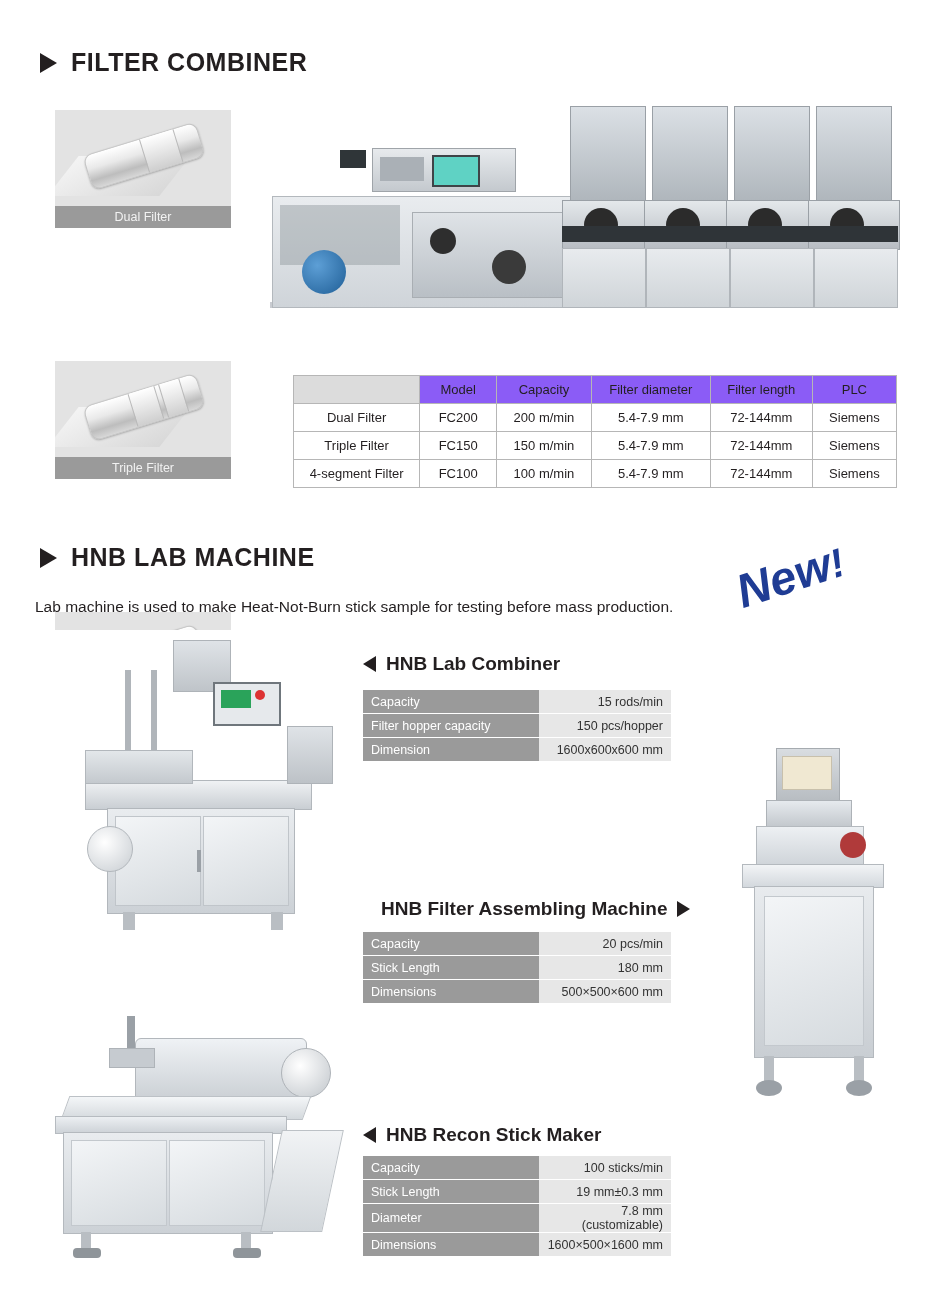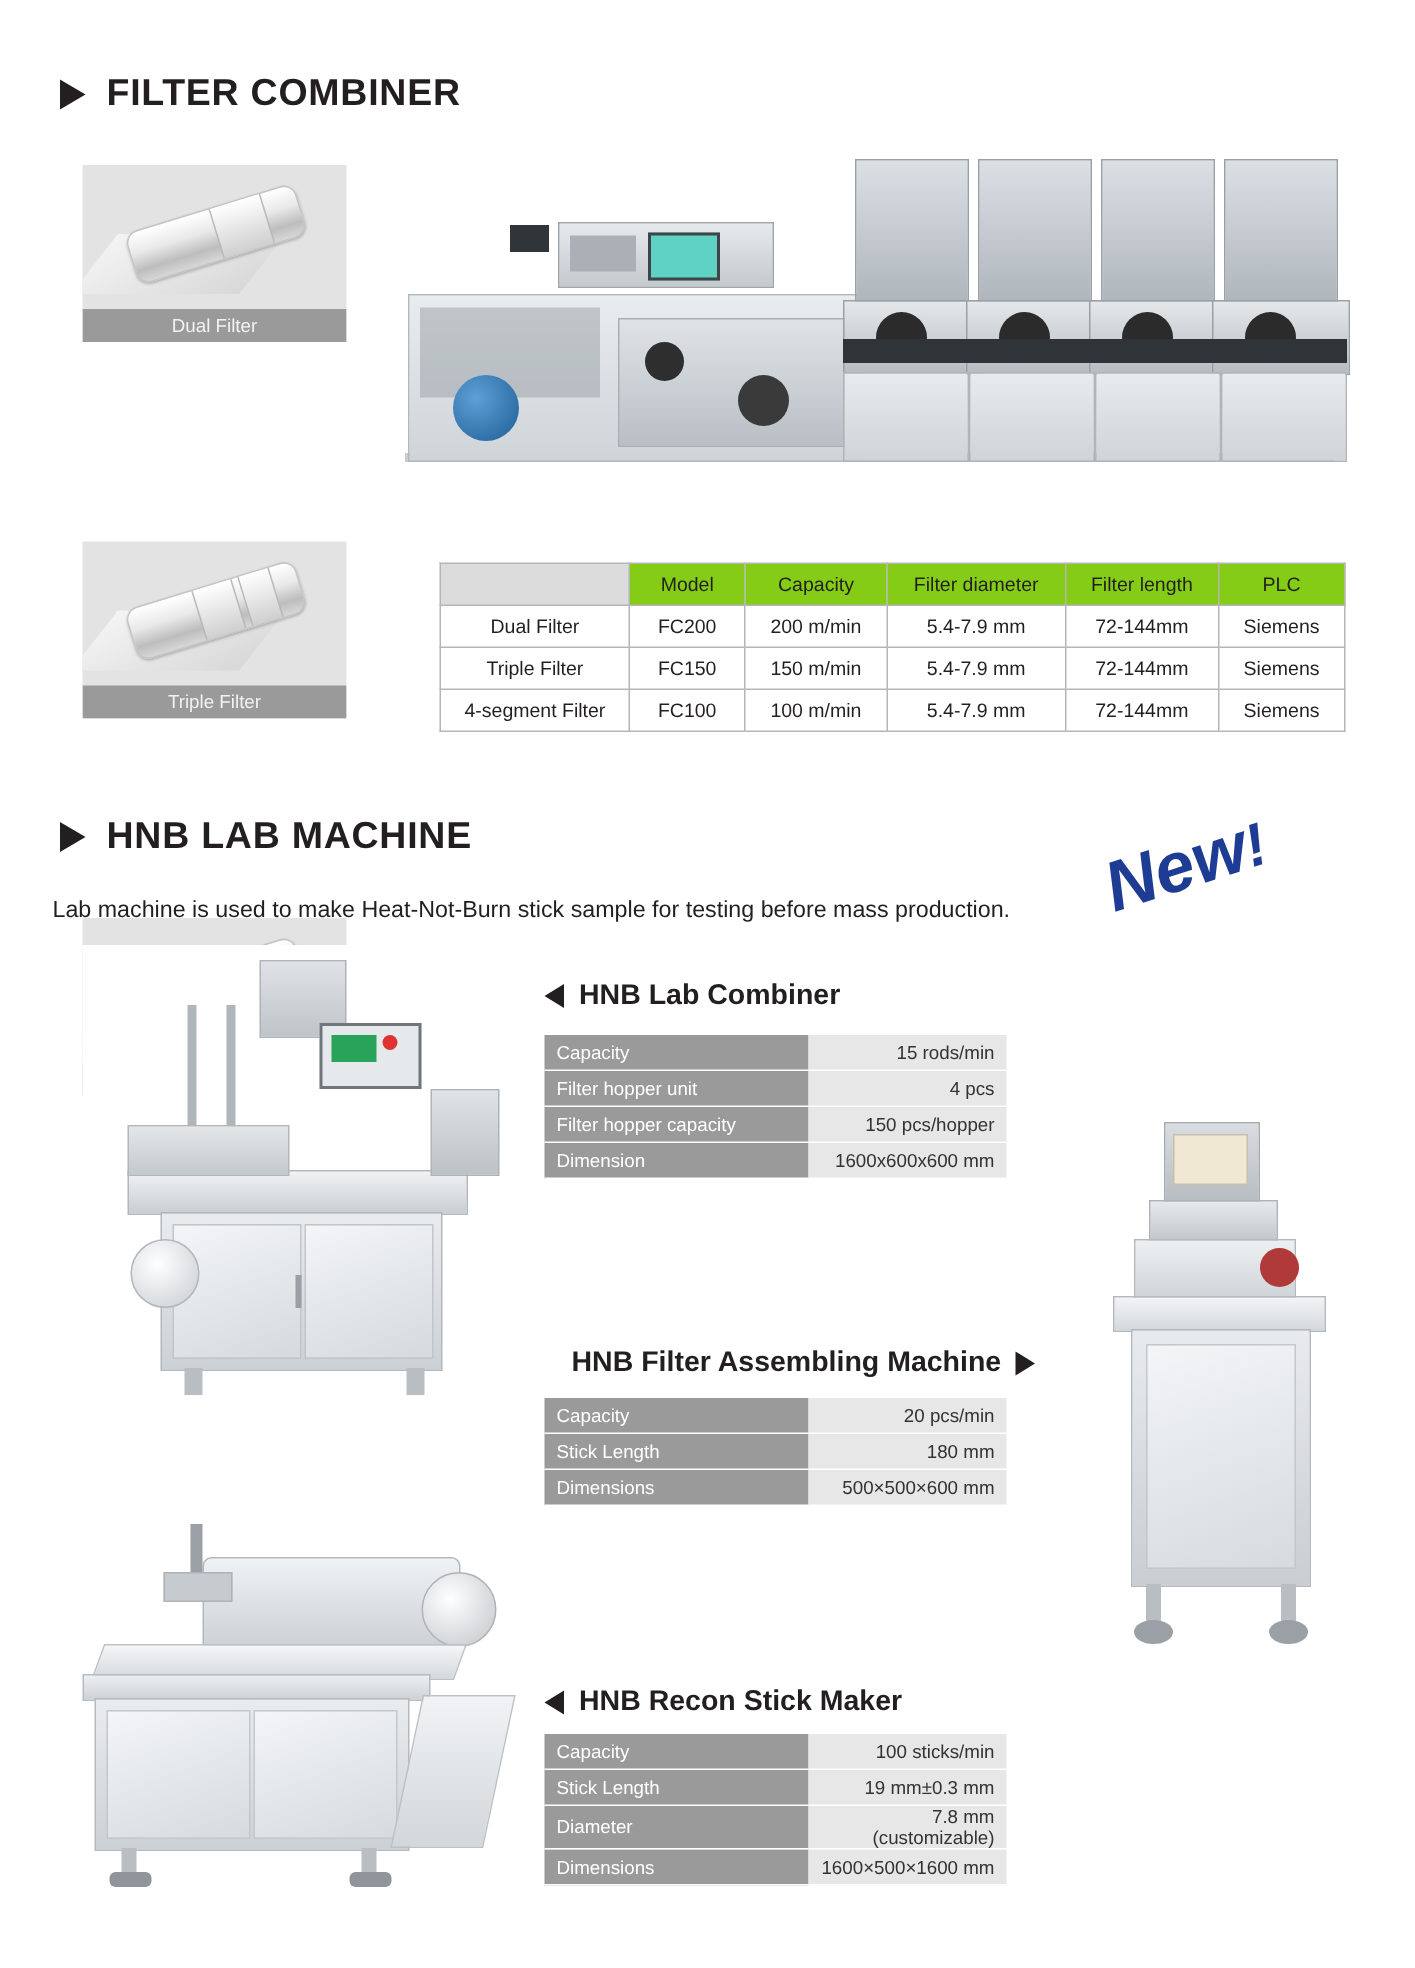--- a/index.html
+++ b/index.html
@@ -96,21 +96,21 @@
     font-size: 13px;
   }
   table.spec1 { width: 604px; }
   table.spec1 th, table.spec1 td {
     border: 1px solid #b6b6b6;
     text-align: center;
     height: 27px;
     padding: 0 6px;
     color: #231f20;
   }
-  table.spec1 thead th { background: #84cc16; font-weight: normal; }
+  table.spec1 thead th { background: #8b5cf6; font-weight: normal; }
   table.spec1 tbody td:first-child { background: #ffffff; }
 
   table.spec2 { width: 308px; }
   table.spec2 td {
     height: 23px;
     padding: 0 8px;
     font-size: 12.5px;
     border-bottom: 1px solid #ffffff;
   }
   table.spec2 td.k {
@@ -316,24 +316,20 @@
 
 <div class="abs sub-title" style="left:363px; top:653px;">
   <span class="tri-l"></span>
   <span>HNB Lab Combiner</span>
 </div>
 <table class="spec2 abs" style="left:363px; top:690px;">
   <tbody>
     <tr>
       <td class="k">Capacity</td>
       <td class="v">15 rods/min</td>
-    </tr>
-    <tr>
-      <td class="k">Filter hopper unit</td>
-      <td class="v">4 pcs</td>
     </tr>
     <tr>
       <td class="k">Filter hopper capacity</td>
       <td class="v">150 pcs/hopper</td>
     </tr>
     <tr>
       <td class="k">Dimension</td>
       <td class="v">1600x600x600 mm</td>
     </tr>
   </tbody>

